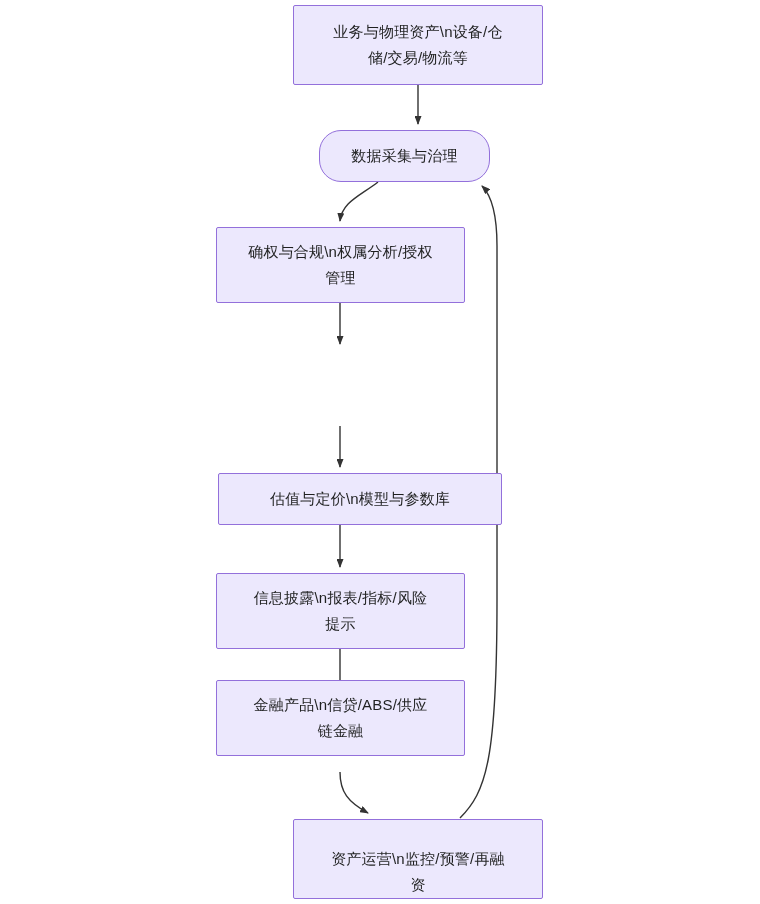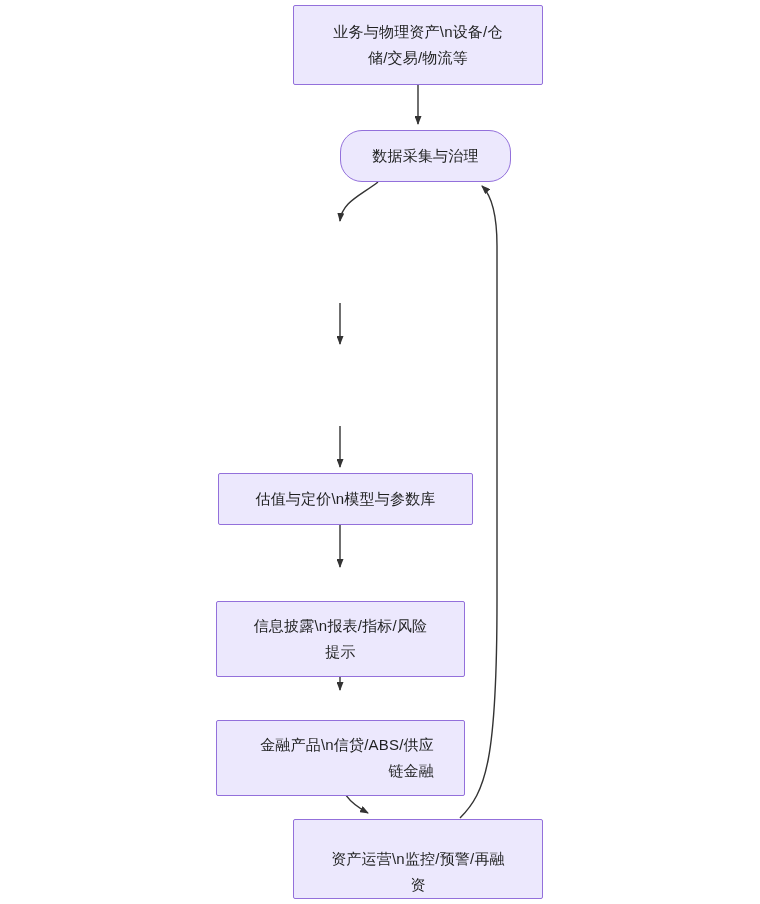--- a/index.html
+++ b/index.html
@@ -74,35 +74,38 @@
 
     <path d="M 340 772 C 340 792, 348 802, 368 813" fill="none" stroke="#333333" stroke-width="1.4" marker-end="url(#arrowhead)"></path>
 
     <path d="M 460 818 C 486 792, 497 760, 497 600 C 497 430, 497 300, 497 246 C 497 215, 492 196, 482 186" fill="none" stroke="#333333" stroke-width="1.4" marker-end="url(#arrowhead)"></path>
   </svg>
 
   <div class="node" style="left:293px; top:5px; width:250px; height:80px;">
     <span class="node-label">业务与物理资产\n设备/仓储/交易/物流等</span>
   </div>
 
-  <div class="node" style="left:340px; top:130px; width:171px; height:52px;border-radius:22px;">
+  <div class="node" style="left:319px; top:130px; width:171px; height:52px;border-radius:22px;">
     <span class="node-label">数据采集与治理</span>
   </div>
 
+  <div class="node" style="left:216px; top:227px; width:249px; height:76px;">
+    <span class="node-label">确权与合规\n权属分析/授权管理</span>
+  </div>
 
 
-  <div class="node" style="left:218px; top:473px; width:255px; height:52px;">
+  <div class="node" style="left:218px; top:473px; width:284px; height:52px;">
     <span class="node-label">估值与定价\n模型与参数库</span>
   </div>
 
-  <div class="node" style="left:216px; top:573px; width:249px; height:76px;margin-top:28px;">
+  <div class="node" style="left:216px; top:573px; width:249px; height:76px;">
     <span class="node-label">信息披露\n报表/指标/风险提示</span>
   </div>
 
-  <div class="node" style="left:216px; top:720px; width:249px; height:76px;text-align:right;">
+  <div class="node" style="left:216px; top:680px; width:249px; height:76px;">
     <span class="node-label">金融产品\n信贷/ABS/供应链金融</span>
   </div>
 
   <div class="node" style="left:293px; top:819px; width:250px; height:80px;align-items:flex-end;">
     <span class="node-label">资产运营\n监控/预警/再融资</span>
   </div>
 
 </div>
 
 </body></html>

